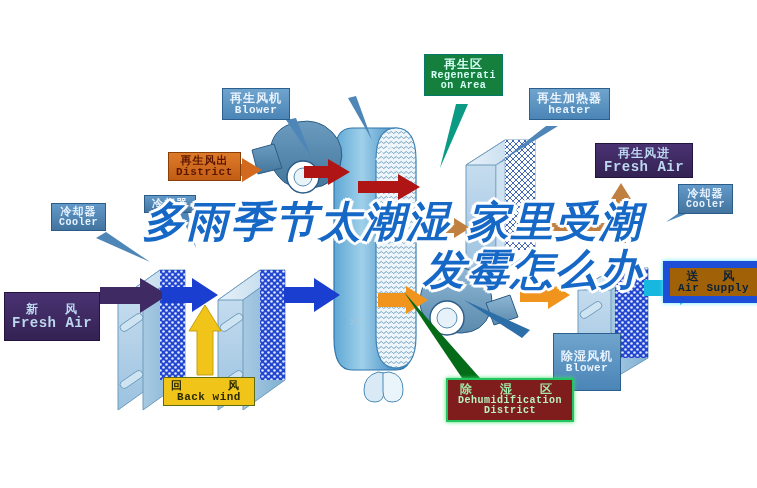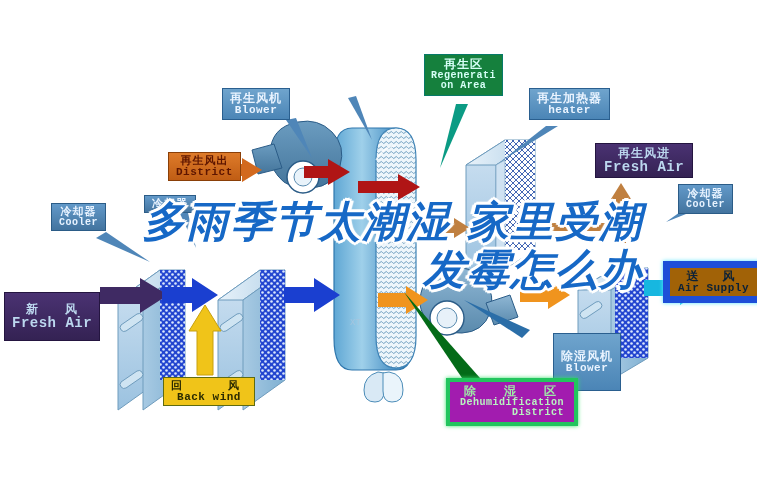--- a/index.html
+++ b/index.html
@@ -38,22 +38,22 @@
               background-image:linear-gradient(#4a3272,#342253);}
   .lbl-purple .cn{font-size:12px;}
   .lbl-purple .en{font-size:14px;}
 
   
   .lbl-teal{background:#15803d;border:1px solid #067a68;color:#d6fff6;}
   .lbl-teal .cn{font-size:12px;}
   .lbl-teal .en{font-size:10px;}
 
   
-  .lbl-green{background:#a21caf;border:4px solid #22c55e;color:#9fe8a8;
-             box-shadow:0 0 4px #38e06a;text-align:right;}
+  .lbl-green{background:#7f1d1d;border:2px solid #22c55e;color:#9fe8a8;
+             box-shadow:0 0 4px #38e06a;}
   .lbl-green .cn{font-size:12px;letter-spacing:8px;}
   .lbl-green .en{font-size:10px;color:#b9f2c0;}
 
   
   .lbl-cyan{background:#a16207;border:7px solid #1d4ed8;color:#10263f;
             box-shadow:0 0 4px #53e4ff;}
   .lbl-cyan .cn{font-size:12px;letter-spacing:6px;color:#0b2138;}
   .lbl-cyan .en{font-size:11px;color:#0b2138;text-align:center;}
 
   

